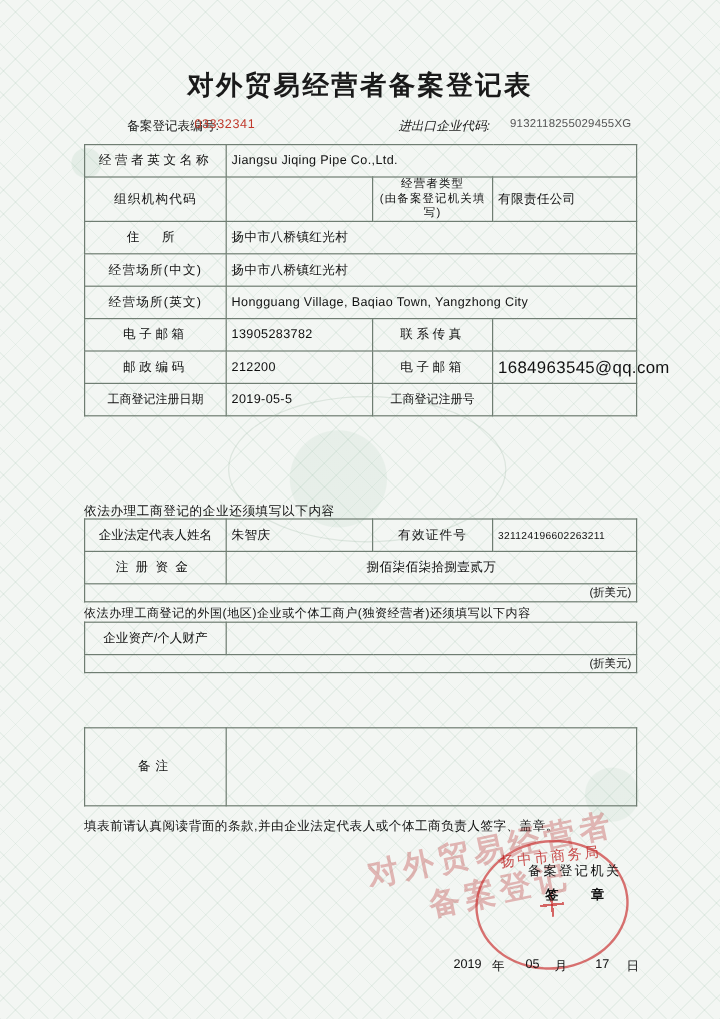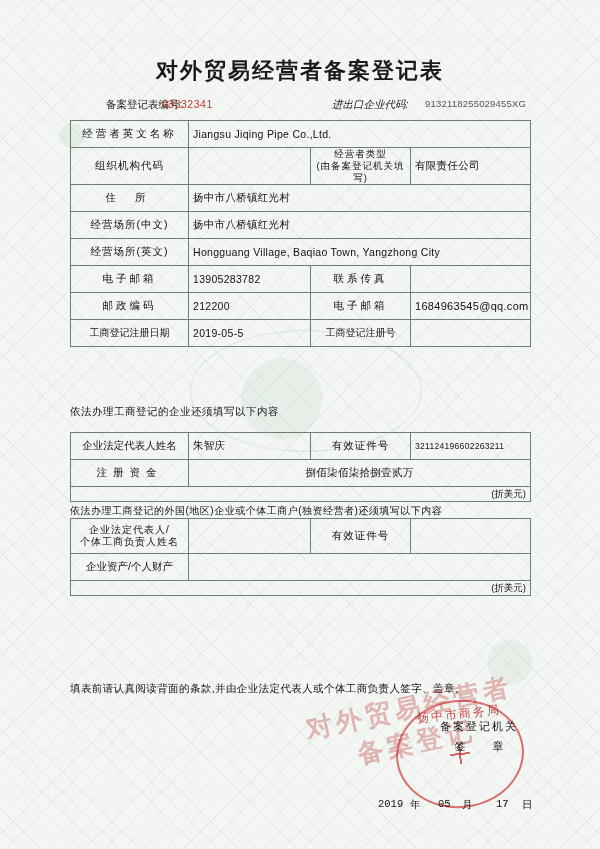--- a/index.html
+++ b/index.html
@@ -144,31 +144,32 @@
     width: 150px;
     text-align: center;
     font-size: 11px;
     color: #111;
     line-height: 20px;
     letter-spacing: 2px;
   }
   .sign-line2 {
     letter-spacing: 12px;
     padding-left: 12px;
+    font-weight: bold;
   }
 
   .date-row {
     position: absolute;
     left: 360px;
     top: 798px;
     width: 200px;
     font-size: 10.5px;
     color: #111;
   }
-  .date-row span { position: absolute; top: 0; font-family: Liberation Mono, monospace; }
+  .date-row span { position: absolute; top: 0; }
   .d-year  { left: 18px; }
   .d-y-lab { left: 50px; }
   .d-month { left: 78px; }
   .d-m-lab { left: 102px; }
   .d-day   { left: 136px; }
   .d-d-lab { left: 162px; }
 
   
   .seal {
     position: absolute;
@@ -285,32 +286,32 @@
       <tr>
         <td class="lbl">电子邮箱</td>
         <td class="val">13905283782</td>
         <td class="lbl">联系传真</td>
         <td class="val"></td>
       </tr>
       <tr>
         <td class="lbl">邮政编码</td>
         <td class="val">212200</td>
         <td class="lbl">电子邮箱</td>
-        <td class="val" style="font-size:11px">1684963545@qq.com</td>
+        <td class="val" style="font-size:14px">1684963545@qq.com</td>
       </tr>
       <tr>
         <td class="lbl" style="letter-spacing:0px;font-size:10px">工商登记注册日期</td>
         <td class="val">2019-05-5</td>
         <td class="lbl" style="letter-spacing:0px;font-size:10px">工商登记注册号</td>
         <td class="val"></td>
       </tr>
     </tbody>
   </table>
 
-  <div class="section-note" style="top:405px">依法办理工商登记的企业还须填写以下内容</div>
+  <div class="section-note" style="top:419px">依法办理工商登记的企业还须填写以下内容</div>
 
   <table class="form" style="top:432px">
     <colgroup>
       <col style="width:118px">
       <col style="width:122px">
       <col style="width:100px">
       <col style="width:120px">
     </colgroup>
     <tbody>
       <tr>
@@ -335,38 +336,41 @@
 
   <table class="form" style="top:518px">
     <colgroup>
       <col style="width:118px">
       <col style="width:122px">
       <col style="width:100px">
       <col style="width:120px">
     </colgroup>
     <tbody>
       <tr>
-        <td class="two-line" style="height:34px;font-size:10px">
-          <div>企业法定代表人/</div>
-          <div>个体工商负责人姓名</div>
-        </td>
-        <td class="val"></td>
-        <td class="lbl" style="letter-spacing:1px">有效证件号</td>
-        <td class="val"></td>
-      </tr>
-      <tr>
         <td class="lbl" style="letter-spacing:0px">企业资产/个人财产</td>
         <td class="val" colspan="3"></td>
       </tr>
       <tr>
         <td class="noborder" colspan="4" style="height:14px;text-align:right;padding-right:4px;font-size:9.5px;color:#111">(折美元)</td>
       </tr>
     </tbody>
   </table>
 
+  <table class="form" style="top:606px">
+    <colgroup>
+      <col style="width:118px">
+      <col style="width:342px">
+    </colgroup>
+    <tbody>
+      <tr>
+        <td class="lbl" style="height:64px;letter-spacing:4px">备注</td>
+        <td class="val"></td>
+      </tr>
+    </tbody>
+  </table>
 
   <div class="bottom-note">填表前请认真阅读背面的条款,并由企业法定代表人或个体工商负责人签字、盖章。</div>
 
   <div class="cert-wm"></div>
 
   <div class="watermark">对外贸易经营者备案登记</div>
 
   <div class="seal"></div>
   <div class="seal-text">扬中市商务局</div>
 

